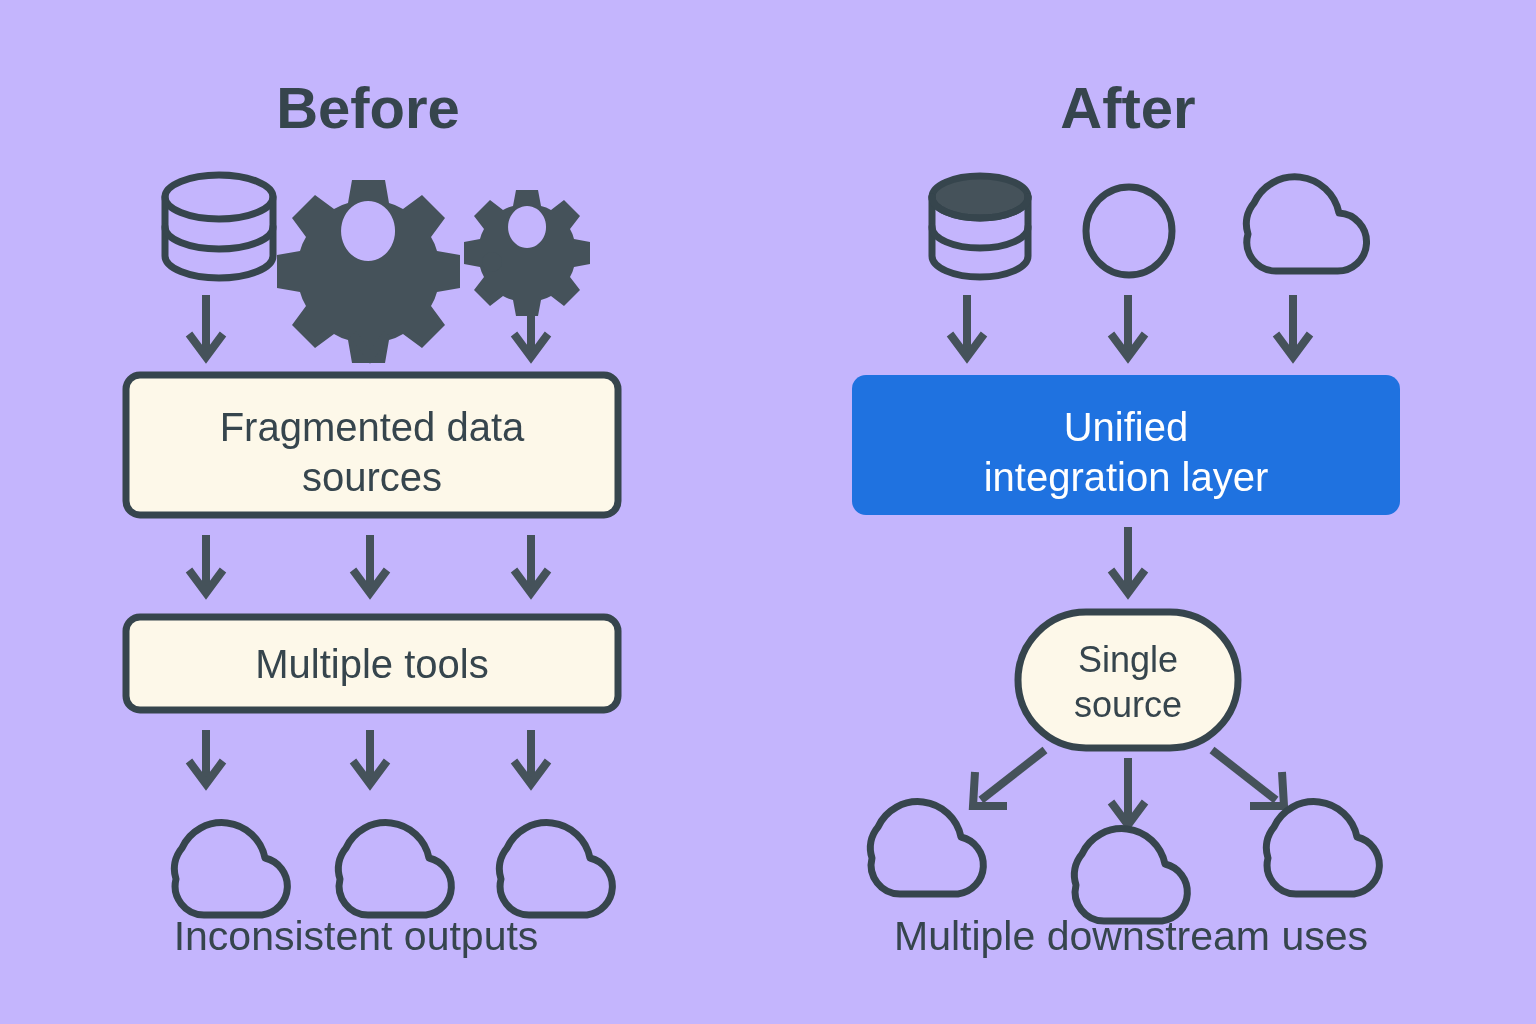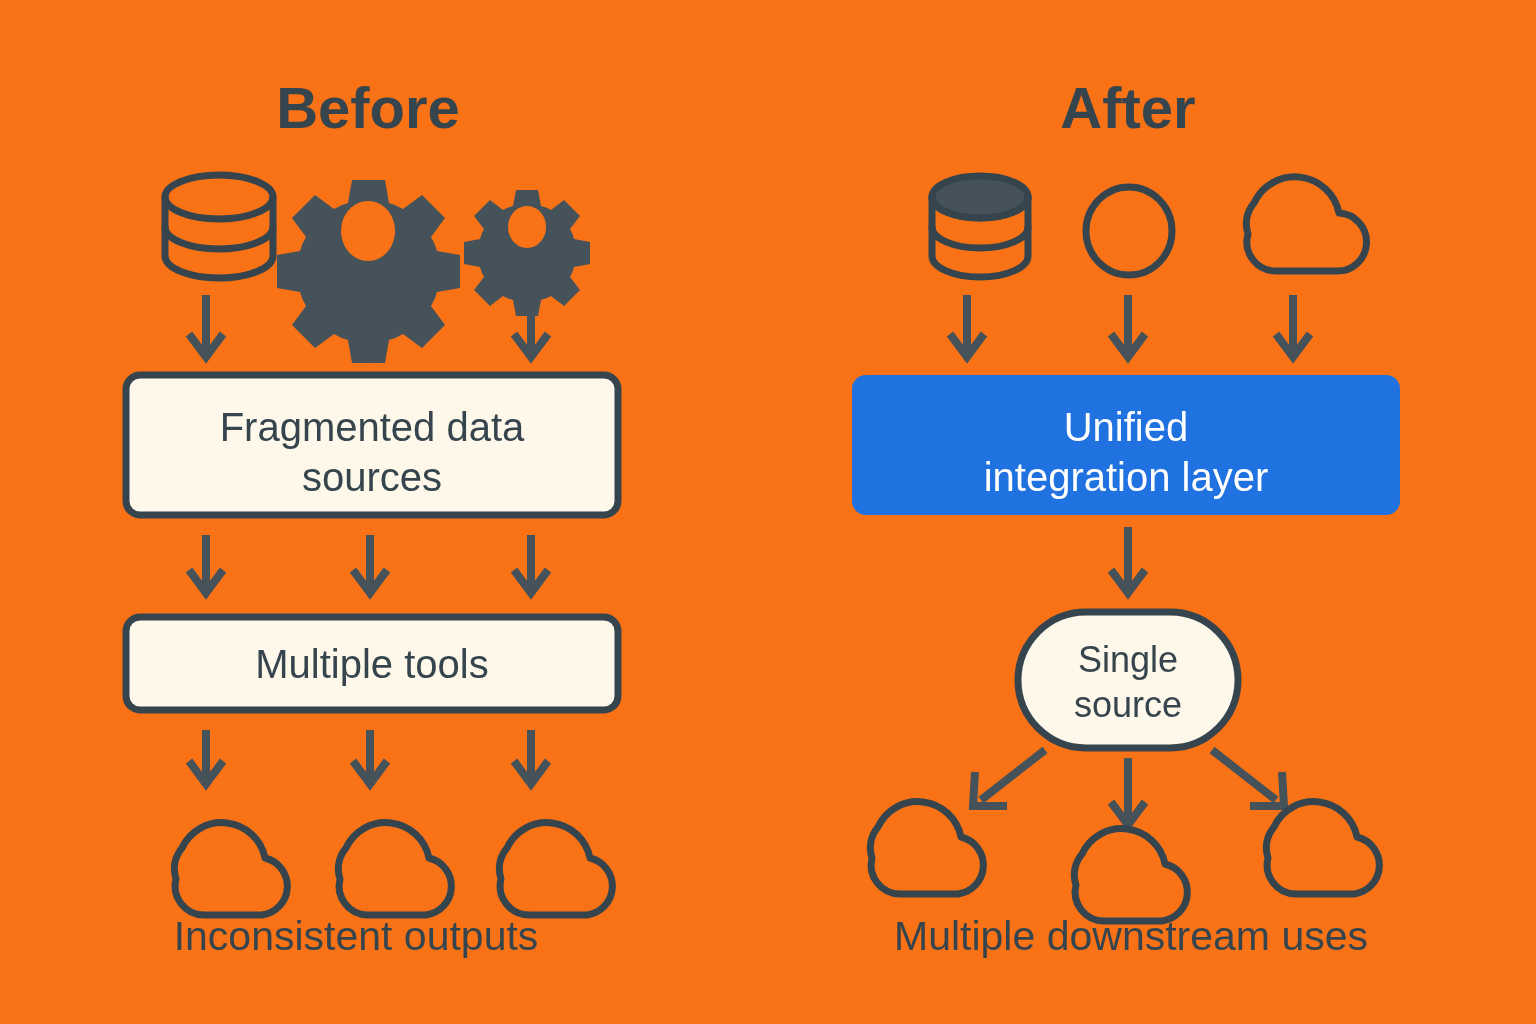--- a/index.html
+++ b/index.html
@@ -11,21 +11,21 @@
     width: 1536px;
     height: 1024px;
     overflow: hidden;
     font-family: "Liberation Sans", sans-serif;
     color: #36454d;
   }
   #stage {
     position: relative;
     width: 1536px;
     height: 1024px;
-    background: #f97316;
+    background: #c4b5fd;
   }
   #diagram-svg {
     position: absolute;
     inset: 0;
     width: 1536px;
     height: 1024px;
     display: block;
   }
   .panel-title {
     font-size: 58px;

